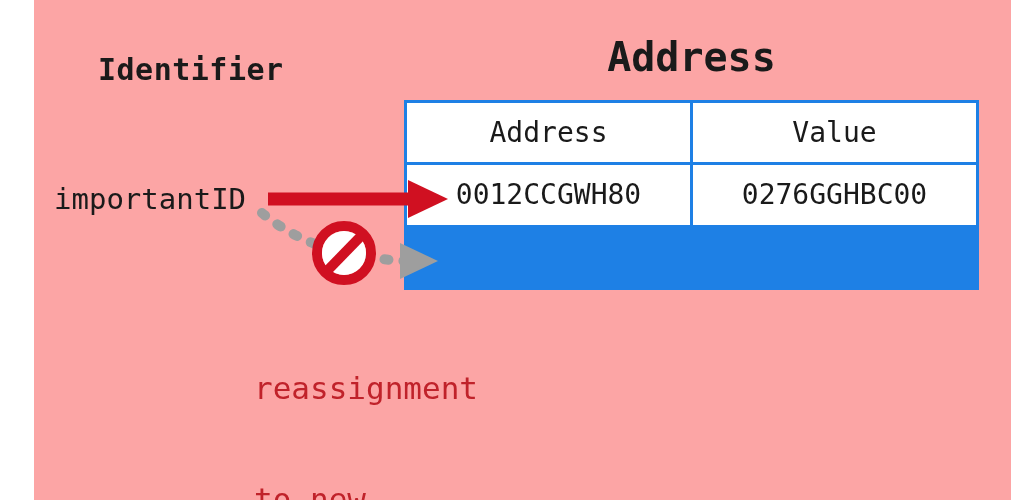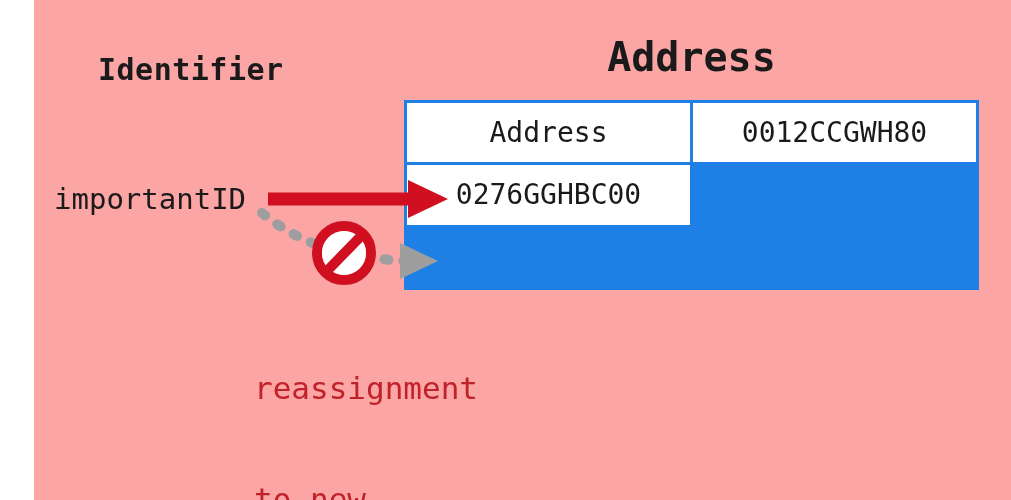--- a/index.html
+++ b/index.html
@@ -68,20 +68,21 @@
 <body>
 
 <div class="canvas">
 
   <div class="identifier-title">Identifier</div>
 
   <div class="memory-title">Address</div>
 
   <div class="memory-table">
     <div class="cell header">Address</div>
+    <div class="cell header">Value</div>
 
     <div class="cell">0012CCGWH80</div>
 
     <div class="cell">0276GGHBC00</div>
   </div>
 
   <div class="identifier-label">importantID</div>
 
   <svg class="overlay" viewBox="0 0 1011 500">
 

